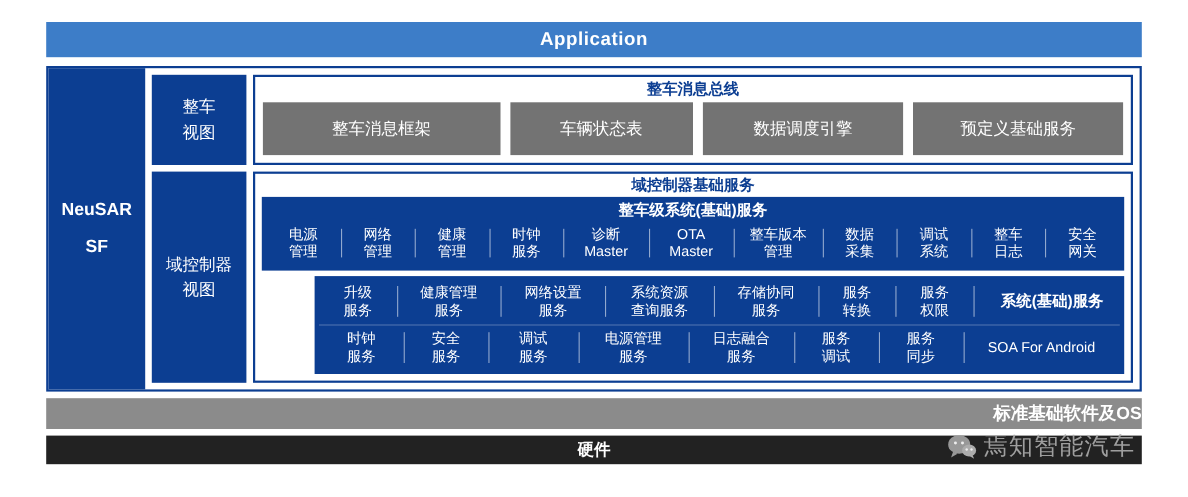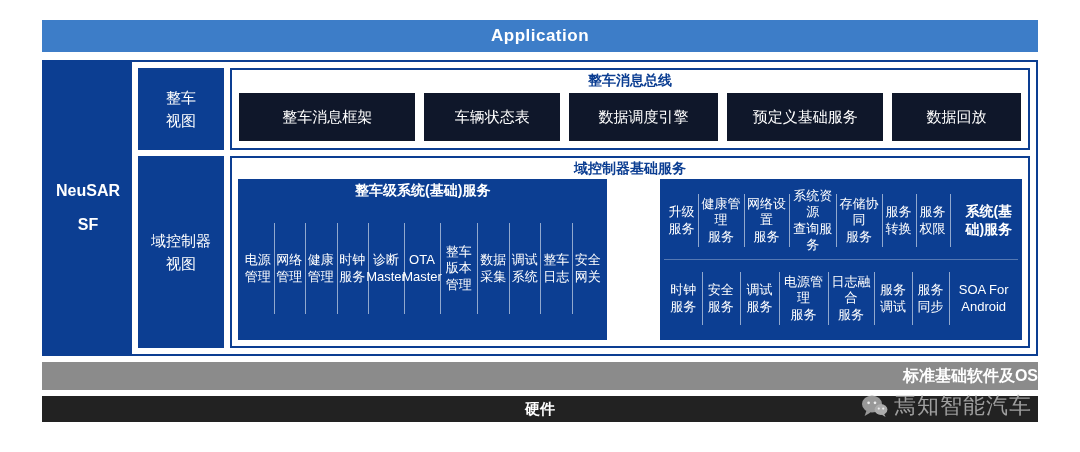--- a/index.html
+++ b/index.html
@@ -39,26 +39,26 @@
   }
 
   .framed{flex:1;border:2px solid #0c3e92;box-sizing:border-box;display:flex;flex-direction:column;min-width:0;}
   .frame-title{
     color:#0c3e92;font-weight:bold;font-size:14px;text-align:center;padding:2px 0 1px;
   }
 
   
   .bus-items{flex:1;display:flex;gap:9px;padding:2px 7px 7px;}
   .bus-item{
-    background:#0f172a;color:#fff;font-size:15px;
+    background:#737373;color:#fff;font-size:15px;
     display:flex;align-items:center;justify-content:center;text-align:center;
   }
 
   
-  .domain-inner{flex:1;display:flex;gap:5px;padding:0 6px 6px;min-height:0;}
+  .domain-inner{flex:1;display:flex;flex-direction:column;gap:5px;padding:0 6px 6px;min-height:0;}
   .dark-box{background:#0c3e92;color:#fff;display:flex;flex-direction:column;}
   .vs-box{padding:1px 4px 5px;}
   .vs-title{text-align:center;font-weight:bold;font-size:14px;padding:2px 0;}
   .cells{display:flex;flex:1;}
   .cell{
     flex:1;position:relative;display:flex;align-items:center;justify-content:center;
     text-align:center;font-size:13px;line-height:1.25;white-space:pre-line;padding:3px 1px;
     min-width:0;
   }
   .cell + .cell::before{
@@ -105,21 +105,20 @@
       <div class="row row-vehicle">
         <div class="row-label">整车
 视图</div>
         <div class="framed">
           <div class="frame-title">整车消息总线</div>
           <div class="bus-items">
             <div class="bus-item" style="flex:1.3">整车消息框架</div>
             <div class="bus-item" style="flex:1.0">车辆状态表</div>
             <div class="bus-item" style="flex:1.1">数据调度引擎</div>
             <div class="bus-item" style="flex:1.15">预定义基础服务</div>
-            <div class="bus-item" style="flex:0.95">数据回放</div>
           </div>
         </div>
       </div>
 
       <div class="row row-domain">
         <div class="row-label">域控制器
 视图</div>
         <div class="framed">
           <div class="frame-title">域控制器基础服务</div>
 

